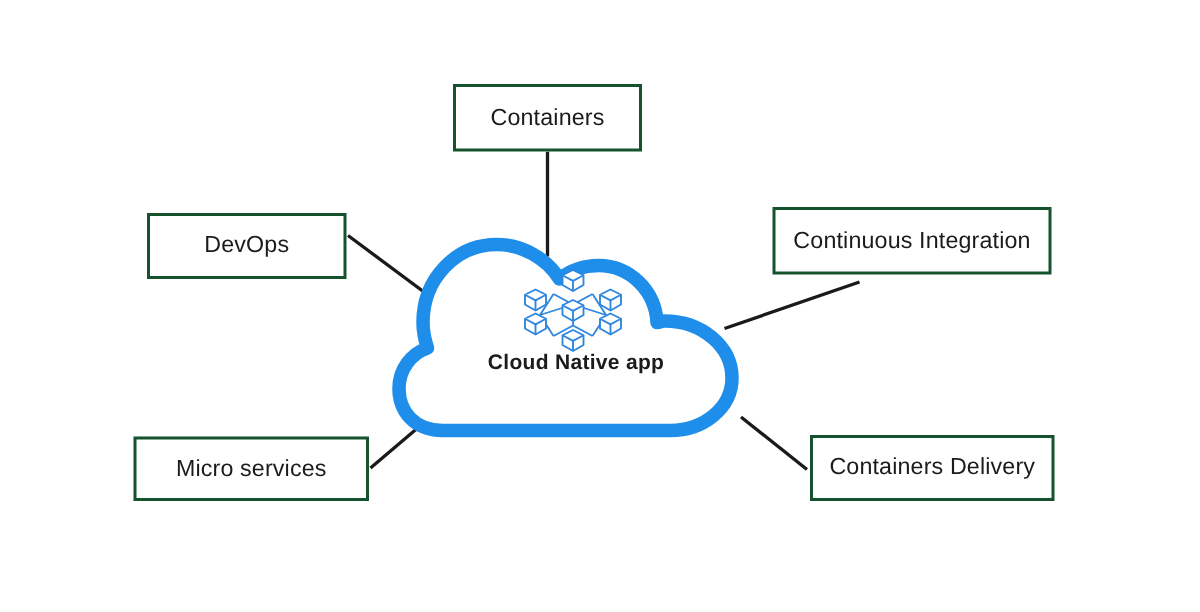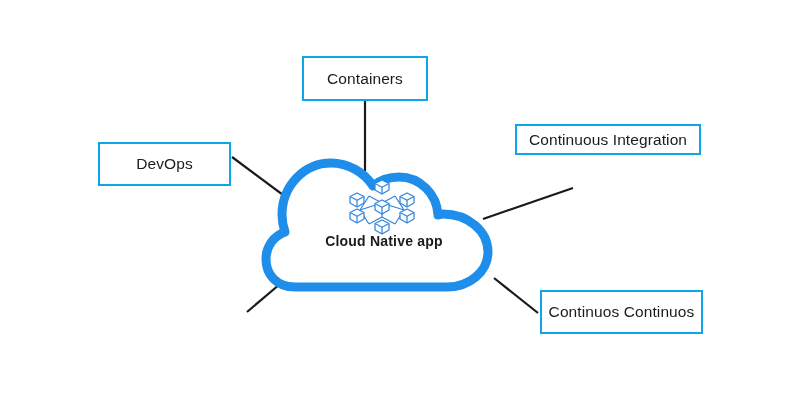--- a/index.html
+++ b/index.html
@@ -24,34 +24,34 @@
     top: 0;
     left: 0;
     width: 800px;
     height: 408px;
   }
 
   .node-box {
     position: absolute;
     box-sizing: border-box;
     background: #ffffff;
-    border: 2px solid #0ea5e9;
+    border: 2px solid #14532d;
     display: flex;
     align-items: center;
     justify-content: center;
     color: #1b1b1b;
     font-size: 15.5px;
     font-weight: 400;
     letter-spacing: 0.1px;
     white-space: nowrap;
   }
 
   #node-containers   { left: 302px; top: 56px;  width: 126px; height: 45px; }
   #node-devops       { left: 98px;  top: 142px; width: 133px; height: 44px; }
-  #node-ci           { left: 515px; top: 124px; width: 186px; height: 31px; }
+  #node-ci           { left: 515px; top: 138px; width: 186px; height: 45px; }
   #node-microservices{ left: 89px;  top: 291px; width: 157px; height: 43px; }
   #node-cd           { left: 540px; top: 290px; width: 163px; height: 44px; }
 
   .cloud-labels {
     position: absolute;
     left: 268px;
     top: 234px;
     width: 232px;
     text-align: center;
     pointer-events: none;
@@ -169,18 +169,21 @@
   </div>
 
   <div class="node-box" id="node-devops">
     <span>DevOps</span>
   </div>
 
   <div class="node-box" id="node-ci">
     <span>Continuous Integration</span>
   </div>
 
+  <div class="node-box" id="node-microservices">
+    <span>Micro services</span>
+  </div>
 
   <div class="node-box" id="node-cd">
-    <span>Continuos Continuos</span>
+    <span>Containers Delivery</span>
   </div>
 
 </div>
 
 </body></html>

